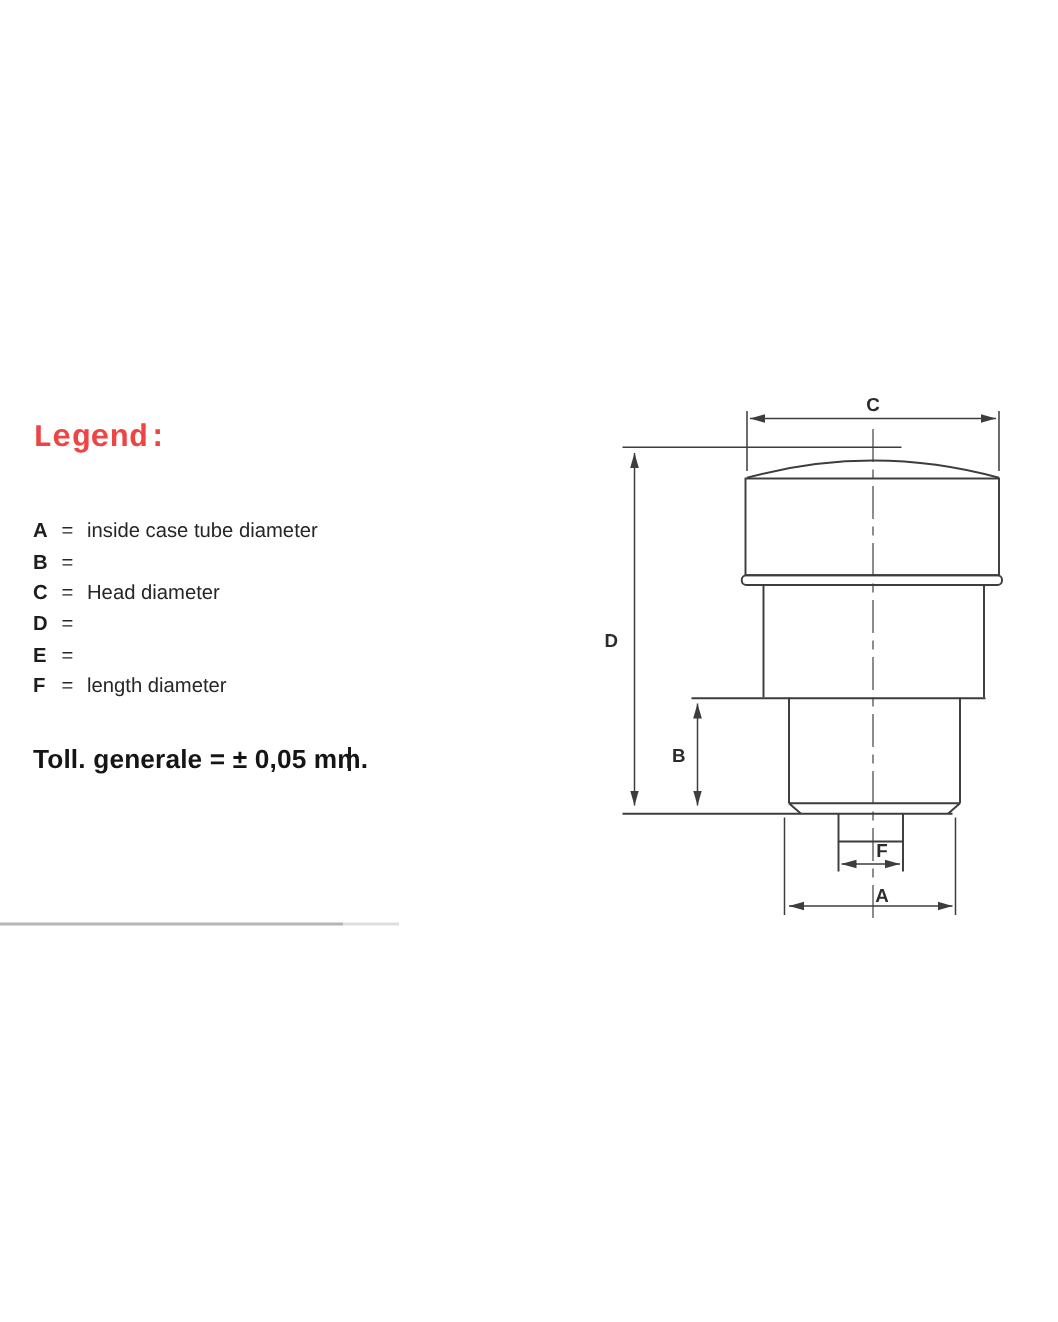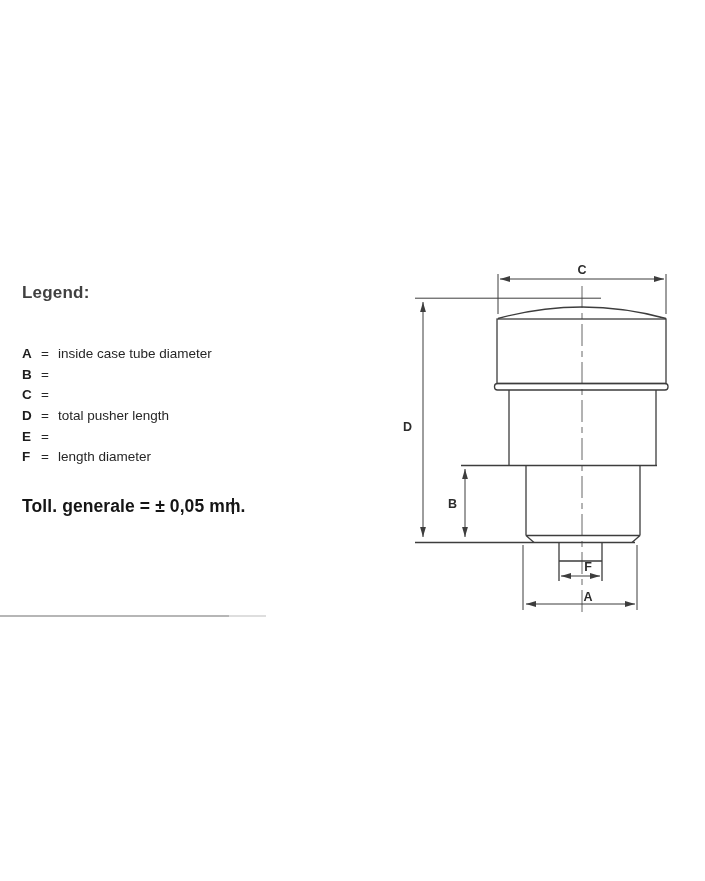--- a/index.html
+++ b/index.html
@@ -7,22 +7,22 @@
     position:relative;
     width:705px;height:881px;
     background:#ffffff;
     overflow:hidden;
     font-family:"Liberation Sans", sans-serif;
     color:#222;
   }
   .legend{position:absolute;left:22px;top:283px;width:300px;}
   .legend-title{
     margin:0 0 0 0;
-    font-size:17px;font-weight:bold;color:#404040;
-    line-height:19px;letter-spacing:.2px;
+    font-size:21px;font-weight:bold;color:#ef4444;
+    line-height:19px;letter-spacing:.2px;font-family:Liberation Mono, monospace;
   }
   .legend-items{position:absolute;left:0;top:61px;width:300px;}
   .legend-row{display:flex;align-items:baseline;height:20.7px;line-height:20.7px;font-size:13.5px;color:#262626;}
   .legend-row .k{font-weight:bold;width:19px;color:#1d1d1d;}
   .legend-row .eq{width:17px;}
   .legend-row .d{flex:1;}
   .tol{
     position:absolute;left:0;top:213px;width:290px;
     font-size:17.5px;font-weight:bold;color:#151515;letter-spacing:.1px;
     line-height:21px;
@@ -52,25 +52,25 @@
         <span class="eq">=</span>
         <span class="d">inside case tube diameter</span>
       </div>
       <div class="legend-row">
         <span class="k">B</span>
         <span class="eq">=</span>
       </div>
       <div class="legend-row">
         <span class="k">C</span>
         <span class="eq">=</span>
+        <span class="d">Head diameter</span>
       </div>
       <div class="legend-row">
         <span class="k">D</span>
         <span class="eq">=</span>
-        <span class="d">total pusher length</span>
       </div>
       <div class="legend-row">
         <span class="k">E</span>
         <span class="eq">=</span>
       </div>
       <div class="legend-row">
         <span class="k">F</span>
         <span class="eq">=</span>
         <span class="d">length diameter</span>
       </div>

